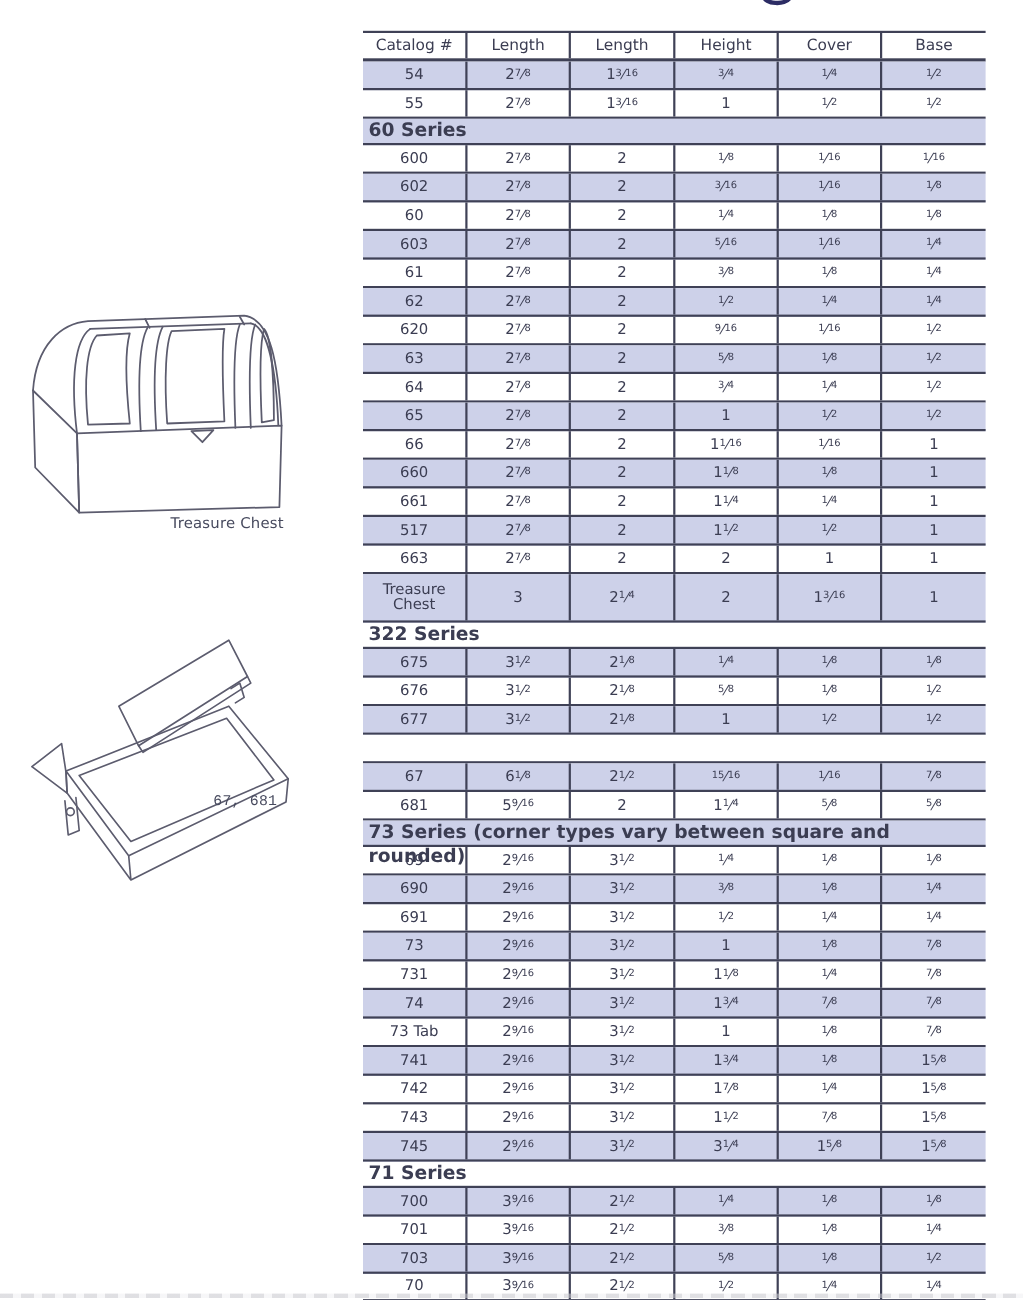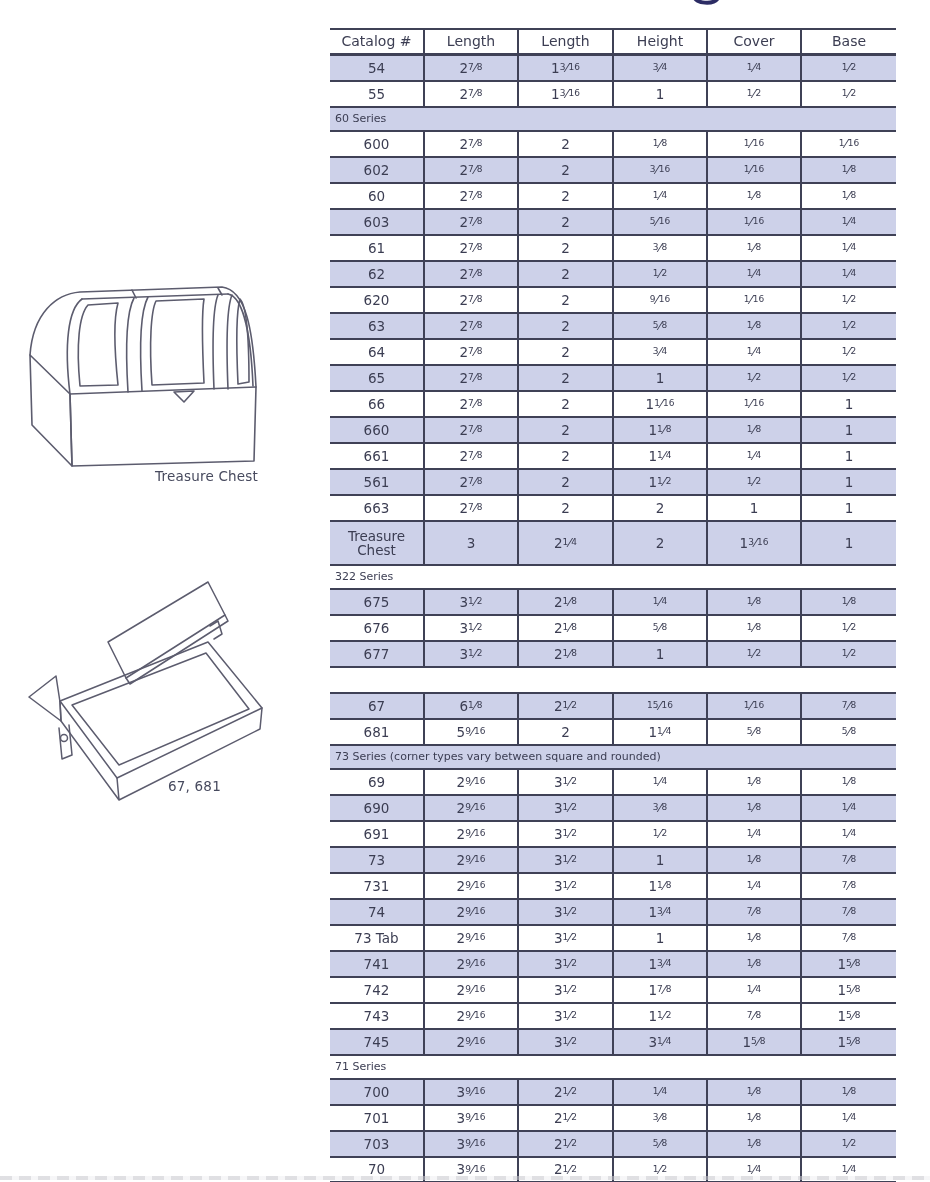--- a/index.html
+++ b/index.html
@@ -18,36 +18,36 @@
   
   .top-glyph{position:absolute;left:692px;top:-4px;width:28px;height:12px;}
 
   
   .illus{position:absolute;}
   .illus svg{display:block;}
   .chest{left:22px;top:283px;width:238px;height:186px;}
   .openbox{left:12px;top:568px;width:295px;height:240px;}
   .cap{position:absolute;font-size:13.5px;color:#474a5e;letter-spacing:.2px;}
   .cap-chest{left:25px;top:468px;width:233px;text-align:right;}
-  .cap-box{left:168px;top:778px;width:110px;text-align:left;}
+  .cap-box{left:168px;top:722px;width:110px;text-align:center;font-family:Liberation Mono, monospace;}
 
   
   .catalog{position:absolute;left:330px;top:28px;width:566px;}
   .row{display:grid;grid-template-columns:95px 94px 95px 94px 94px 94px;
        box-sizing:border-box;border-bottom:2px solid var(--line);height:26px;}
   .row>div{display:flex;align-items:center;justify-content:center;
        border-right:2px solid var(--line);box-sizing:border-box;
        font-size:13.5px;line-height:1.05;text-align:center;padding:0 2px;}
   .row>div:last-child{border-right:none;}
   .row.header{height:28px;border-top:2px solid var(--line);border-bottom:3px solid var(--line);}
   .row.header>div{font-size:14px;}
   .row.shaded{background:var(--shade);}
   .row.tall{height:44px;}
   .srow{display:block;box-sizing:border-box;height:24px;border-bottom:2px solid var(--line);
-       font-size:11px;line-height:22px;padding-left:5px;}
+       font-size:17px;line-height:22px;padding-left:5px;font-weight:bold;}
   .srow.shaded{background:var(--shade);}
   .sprow{height:26px;box-sizing:border-box;border-bottom:2px solid var(--line);background:#fff;}
   .catalog .last{border-bottom:3px solid var(--line);}
 
   
   .fr-n{font-size:9px;vertical-align:4.5px;}
   .fr-s{font-size:12.5px;padding:0 .5px;}
   .fr-d{font-size:9px;vertical-align:-.5px;}
 
   
@@ -369,21 +369,21 @@
         <div>2</div>
         <div>1 <span class="fr-n">1</span><span class="fr-s">⁄</span><span class="fr-d">4</span></div>
         <div>
           <span class="fr-n">1</span>
           <span class="fr-s">⁄</span>
           <span class="fr-d">4</span>
         </div>
         <div>1</div>
       </div>
       <div class="row shaded">
-        <div>561</div>
+        <div>517</div>
         <div>2 <span class="fr-n">7</span><span class="fr-s">⁄</span><span class="fr-d">8</span></div>
         <div>2</div>
         <div>1 <span class="fr-n">1</span><span class="fr-s">⁄</span><span class="fr-d">2</span></div>
         <div>
           <span class="fr-n">1</span>
           <span class="fr-s">⁄</span>
           <span class="fr-d">2</span>
         </div>
         <div>1</div>
       </div>

